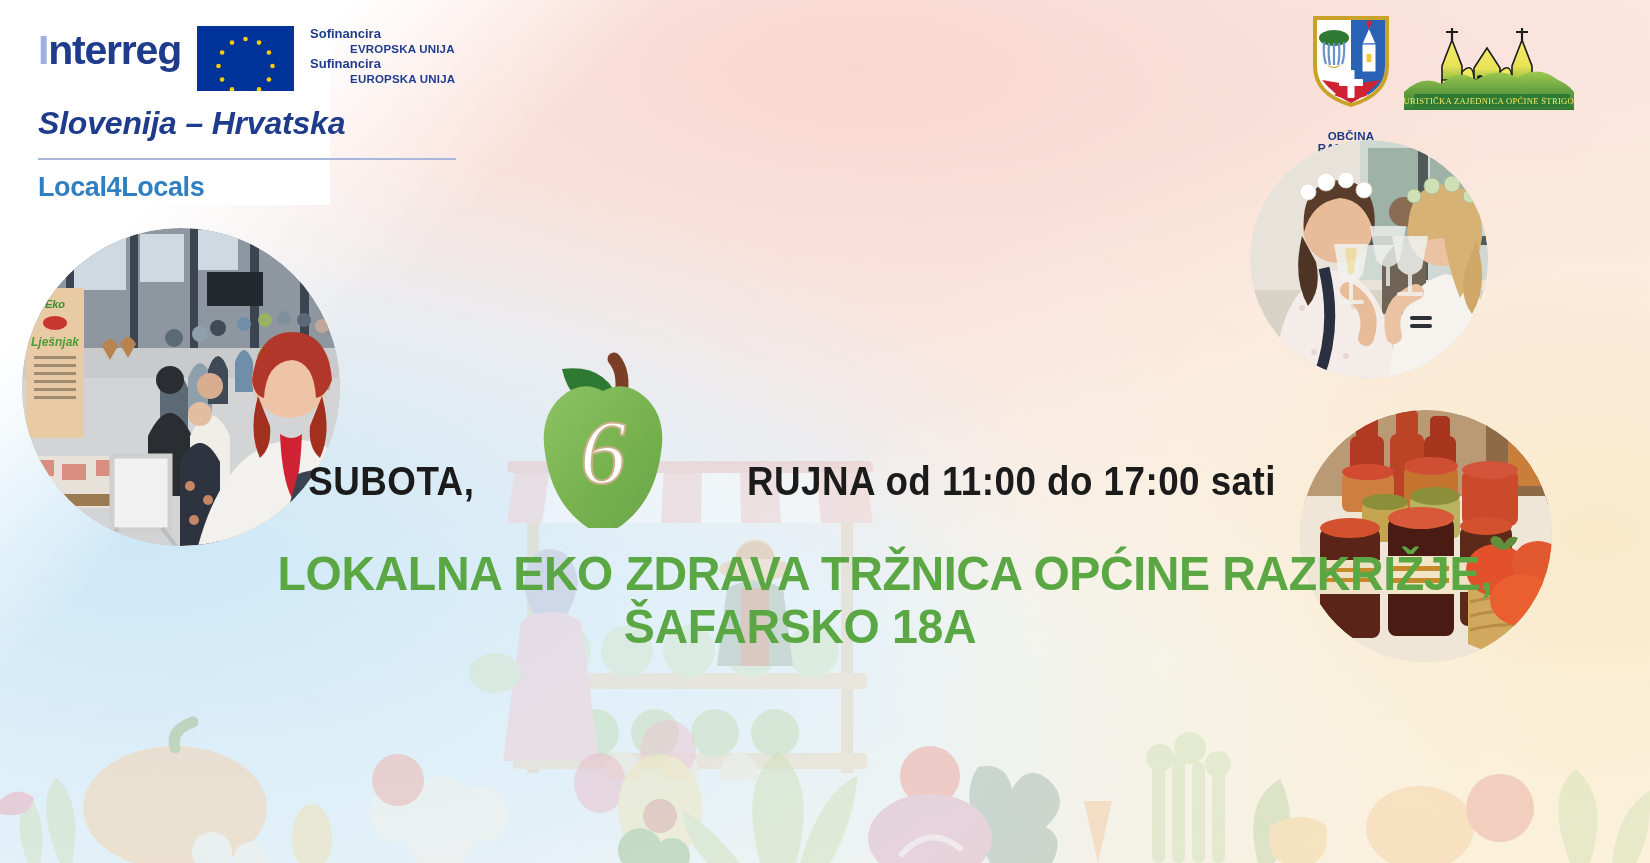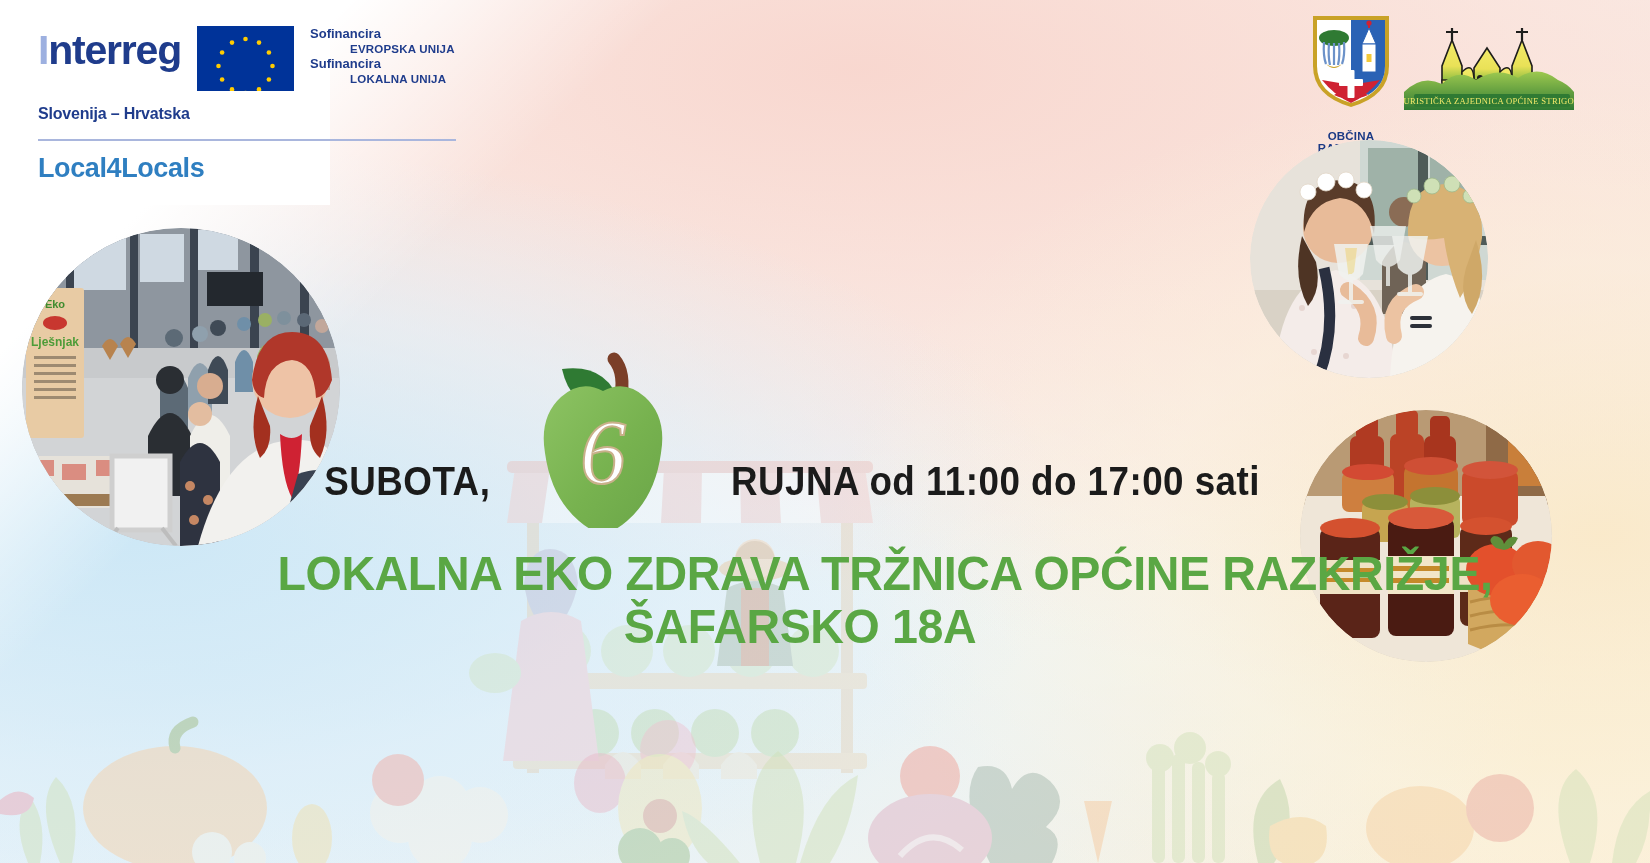--- a/index.html
+++ b/index.html
@@ -68,39 +68,39 @@
   }
   .interreg-word .soft{color:#9db0e0;}
   .eu-flag{
     width:97px;height:65px;background:#003399;position:relative;flex:none;margin-top:4px;
   }
   .eu-stars{position:absolute;inset:0;}
   .eu-text{font-size:11px;line-height:1.22;color:#1f3c8c;padding-top:4px;}
   .eu-text .small{font-weight:bold;font-size:13px;}
   .eu-text .big{font-weight:bold;font-size:11.5px;letter-spacing:.2px;padding-left:40px;}
   .interreg-country{
-    font-weight:bold;font-size:16px;color:#1f3c8c;margin-top:14px;letter-spacing:-.2px;
+    font-weight:bold;font-size:32px;color:#1f3c8c;margin-top:14px;letter-spacing:-.2px;font-style:italic;
   }
   .interreg-rule{height:2px;background:#a9b6dd;margin-top:16px;width:418px;}
   .local4locals{
     font-weight:bold;font-size:27px;color:#2f7fc1;margin-top:12px;letter-spacing:-.4px;
   }
 
   
   .crest-razkrizje{position:absolute;left:1296px;top:10px;width:110px;text-align:center;}
   .crest-razkrizje .shield{width:86px;height:100px;margin:0 auto;}
   .crest-label{font-size:11.5px;font-weight:bold;color:#1b3a85;letter-spacing:.2px;margin-top:20px;}
   .crest-tz{position:absolute;left:1404px;top:24px;width:170px;text-align:center;}
   .crest-tz svg{display:block;width:100%;height:86px;}
 
   
   .photo{position:absolute;border-radius:50%;overflow:hidden;}
   .photo svg{display:block;width:100%;height:100%;}
 
-  .photo-market{left:22px;top:228px;width:318px;height:318px;}
+  .photo-market{left:22px;top:228px;width:318px;height:318px;font-style:italic;}
   .photo-wine{left:1250px;top:140px;width:238px;height:238px;}
   .photo-jars{left:1300px;top:410px;width:252px;height:252px;}
 
   
   .headline{position:absolute;left:330px;top:140px;width:940px;text-align:center;}
   .title-1{
     font-family:"Liberation Sans Narrow","Liberation Sans",sans-serif;
     font-weight:bold;font-size:62px;line-height:1;
     color:#2d5c2a;letter-spacing:-1px;
     transform:scaleX(.94);transform-origin:center;
@@ -113,21 +113,21 @@
     transform:scaleX(.95);transform-origin:center;
     white-space:nowrap;
     -webkit-text-stroke:2px #ffffff;
     paint-order:stroke fill;
     text-shadow:0 2px 0 rgba(255,255,255,.7);
   }
 
   
   .daterow{
     position:absolute;left:330px;top:435px;width:940px;
-    display:flex;align-items:center;justify-content:center;gap:0;
+    display:flex;align-items:center;justify-content:center;gap:16px;
   }
   .date-word{
     font-family:"Liberation Sans Narrow","Liberation Sans",sans-serif;
     font-weight:bold;font-size:40px;color:#1b1b1b;letter-spacing:.5px;
     transform:scaleX(.92);white-space:nowrap;
   }
   .date-left{margin-right:30px;}
   .date-right{margin-left:30px;}
 
   
@@ -320,21 +320,21 @@
             <circle cx="25.1" cy="26.5" r="2.3"></circle>
             <circle cx="35" cy="16.6" r="2.3"></circle>
           </g>
         </svg>
       </div>
 
       <div class="eu-text">
         <div class="small">Sofinancira</div>
         <div class="big">EVROPSKA UNIJA</div>
         <div class="small">Sufinancira</div>
-        <div class="big">LOKALNA UNIJA</div>
+        <div class="big">EUROPSKA UNIJA</div>
       </div>
     </div>
 
     <div class="interreg-country">Slovenija – Hrvatska</div>
     <div class="interreg-rule"></div>
     <div class="local4locals">Local4Locals</div>
   </div>
 
   <div class="crest-razkrizje">
     <div class="shield">

